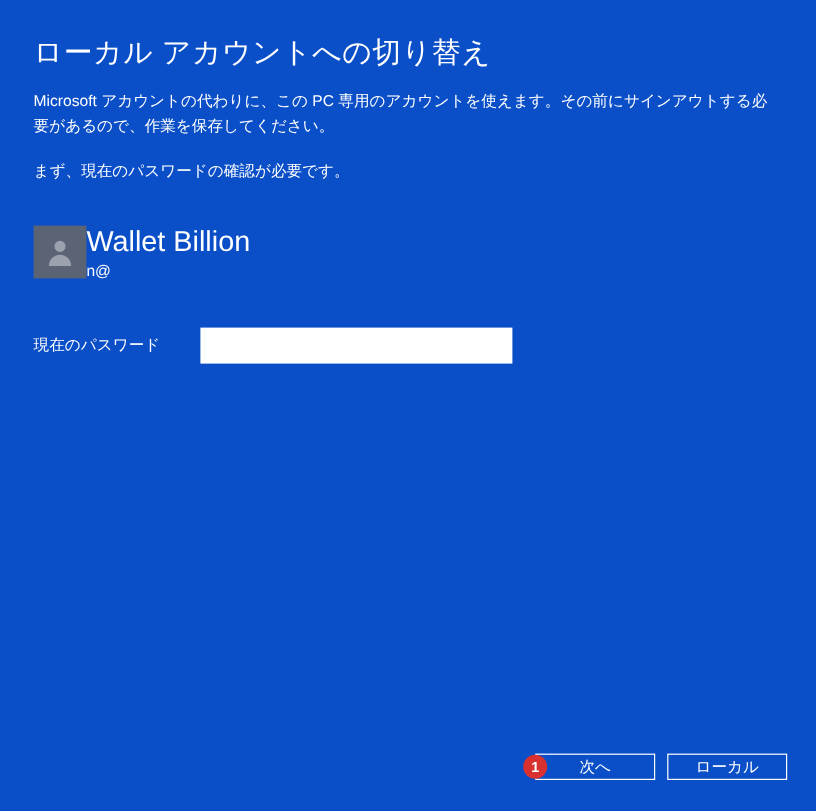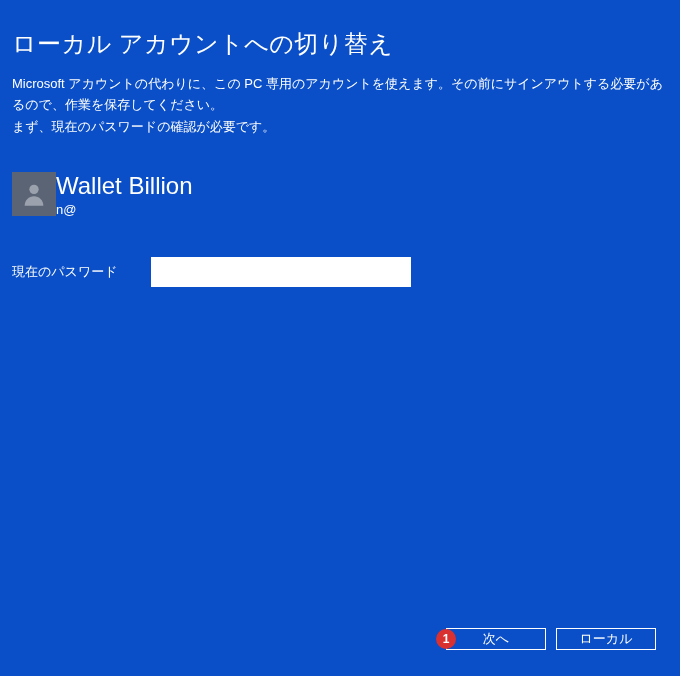--- a/index.html
+++ b/index.html
@@ -10,32 +10,32 @@
     body {
       width: 680px;
       height: 676px;
       background: #0a4fc7;
       font-family: "Yu Gothic UI", "Meiryo", "Segoe UI", sans-serif;
       color: #ffffff;
       overflow: hidden;
       position: relative;
     }
     .container {
-      padding: 28px 12px;
+      padding: 28px 28px;
     }
     .title {
       font-size: 24px;
       font-weight: 300;
       margin-bottom: 14px;
       letter-spacing: 0.5px;
     }
     .description {
       font-size: 13px;
       line-height: 1.6;
-      margin-bottom: 2px;
+      margin-bottom: 18px;
     }
     .instruction {
       font-size: 13px;
       margin-bottom: 36px;
     }
     .user-info {
       display: flex;
       align-items: flex-start;
       gap: 0;
       margin-bottom: 40px;

